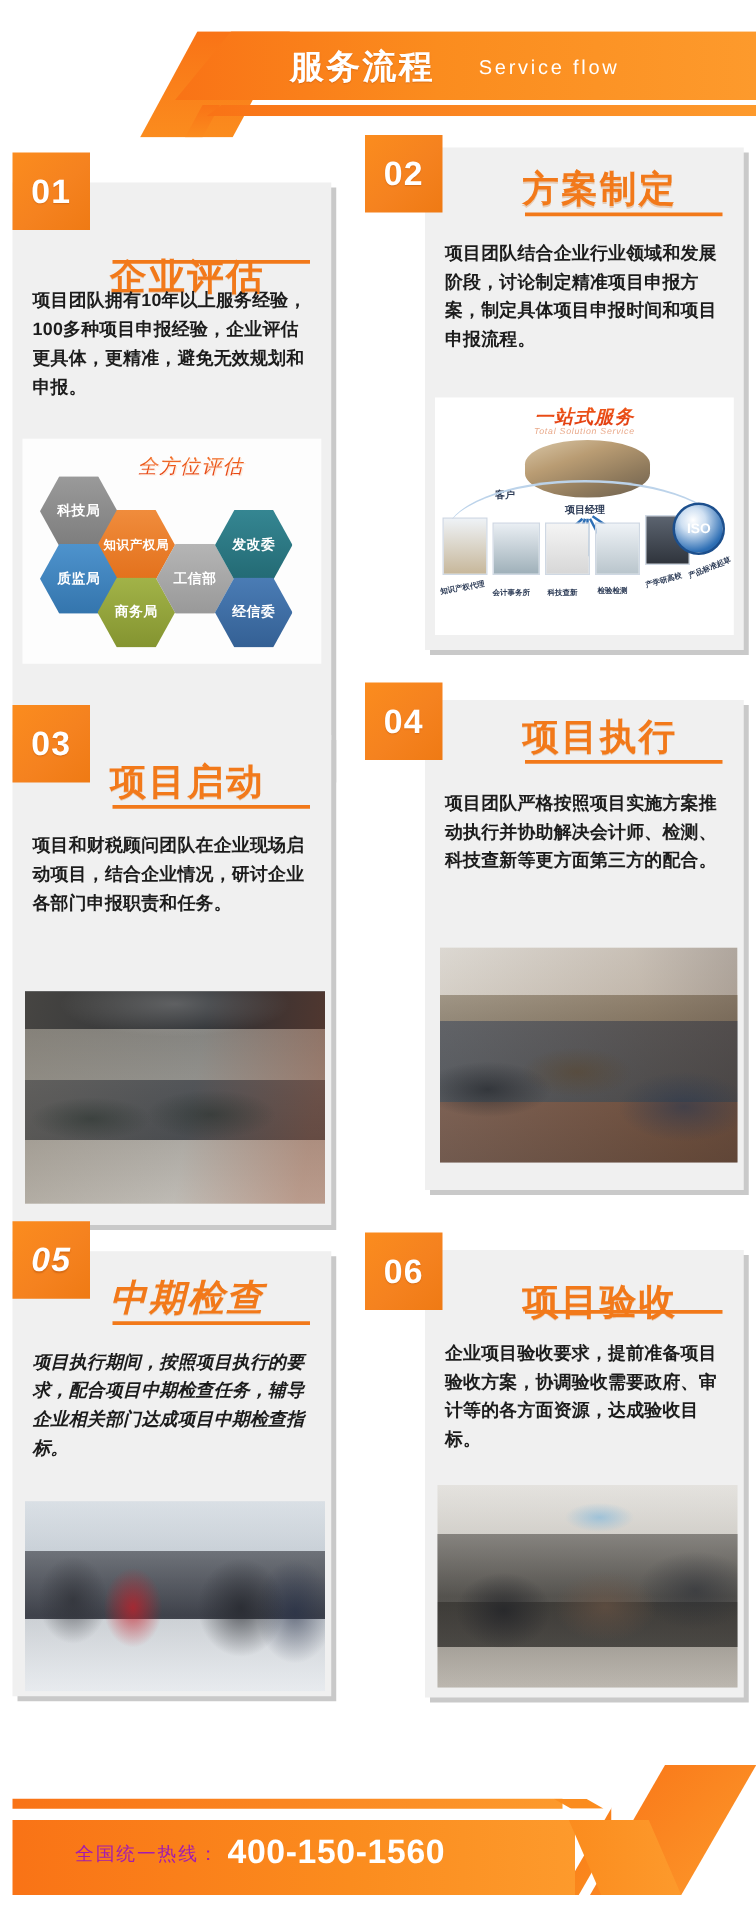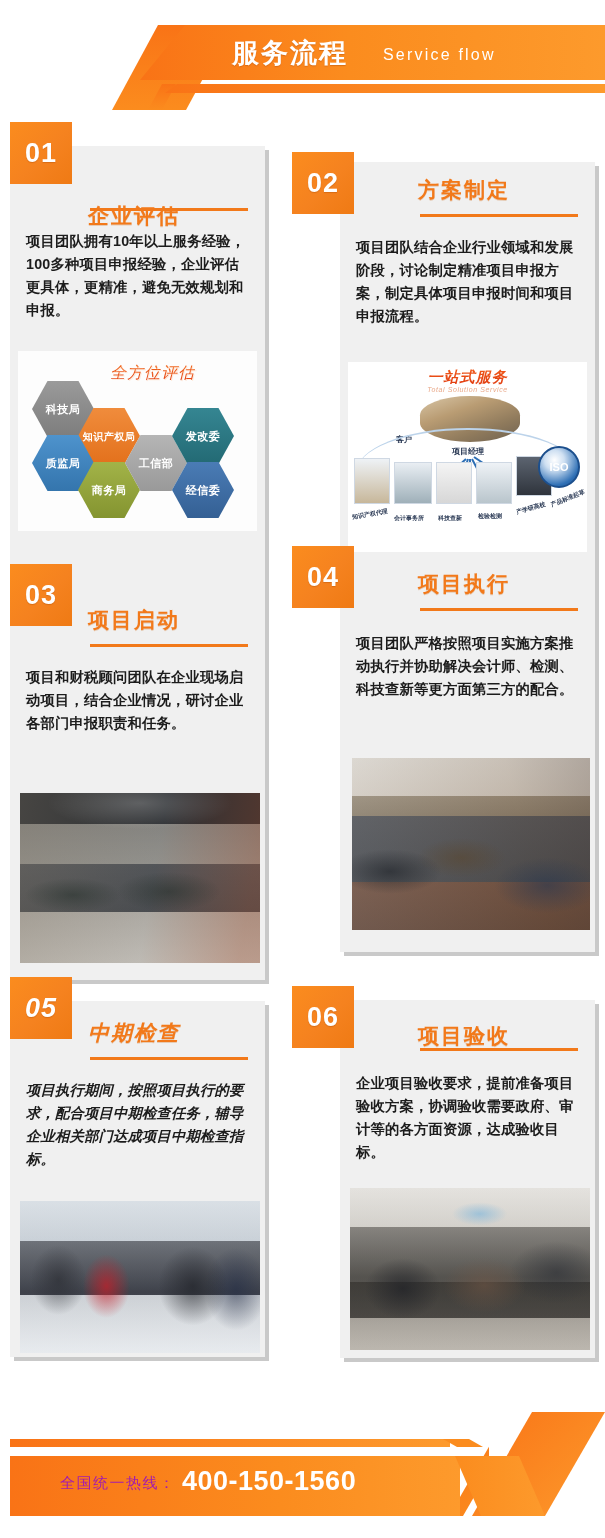--- a/index.html
+++ b/index.html
@@ -56,21 +56,21 @@
     width:62px; height:62px;
     background: linear-gradient(135deg,#fb8c1e 0%, #f5821f 55%, #ef7a14 100%);
     color:#fff; font-size:27px; font-weight:bold;
     display:flex; align-items:center; justify-content:center;
     letter-spacing:1px;
     text-shadow: 0 1px 1px rgba(150,60,0,.3);
     z-index:5;
   }
   .card-title {
     position:absolute;
-    font-size:21px; font-weight:bold; color:#f2791a;
+    font-size:29px; font-weight:bold; color:#f2791a;
     letter-spacing:2px; white-space:nowrap;
     text-shadow: 0 1px 0 rgba(200,90,0,.25);
   }
   .title-rule {
     position:absolute; height:3px; background:#f2791a;
   }
   .card-body {
     position:absolute;
     font-size:14.3px; line-height:23px; color:#1c1c1c;
     font-weight:bold; letter-spacing:.2px;
@@ -207,21 +207,21 @@
       <div class="hex" style="left:14px; top:30px; background:linear-gradient(180deg,#9a9a9a,#7d7d7d);">科技局</div>
       <div class="hex" style="left:60px; top:57px; background:linear-gradient(180deg,#f08c3c,#e3711c); font-size:10px;">知识产权局</div>
       <div class="hex" style="left:14px; top:84px; background:linear-gradient(180deg,#4e93cd,#3475ad);">质监局</div>
       <div class="hex" style="left:60px; top:111px; background:linear-gradient(180deg,#a2b348,#849430);">商务局</div>
       <div class="hex" style="left:107px; top:84px; background:linear-gradient(180deg,#b5b5b5,#999999);">工信部</div>
       <div class="hex" style="left:154px; top:57px; background:linear-gradient(180deg,#358692,#236a74);">发改委</div>
       <div class="hex" style="left:154px; top:111px; background:linear-gradient(180deg,#4a7cb5,#346094);">经信委</div>
     </div>
   </div>
 
-  <div class="card" style="left:340px; top:118px; width:255px; height:402px;margin-top:44px;">
+  <div class="card" style="left:340px; top:118px; width:255px; height:402px;">
     <div class="badge" style="left:-48px; top:-10px;">02</div>
     <div class="card-title" style="left:78px; top:14px;">方案制定</div>
     <div class="title-rule" style="left:80px; top:52px; width:158px;"></div>
     <div class="card-body" style="left:16px; top:74px; width:222px;">项目团队结合企业行业领域和发展阶段，讨论制定精准项目申报方案，制定具体项目申报时间和项目申报流程。</div>
 
     <div class="oss" style="left:8px; top:200px; width:239px; height:190px;">
       <div class="oss-title">一站式服务</div>
       <div class="oss-sub">Total Solution Service</div>
       <div class="oss-photo" style="left:72px; top:34px; width:100px; height:46px;"></div>
       <div class="oss-lbl" style="left:48px; top:72px; font-size:8px;">客户</div>

